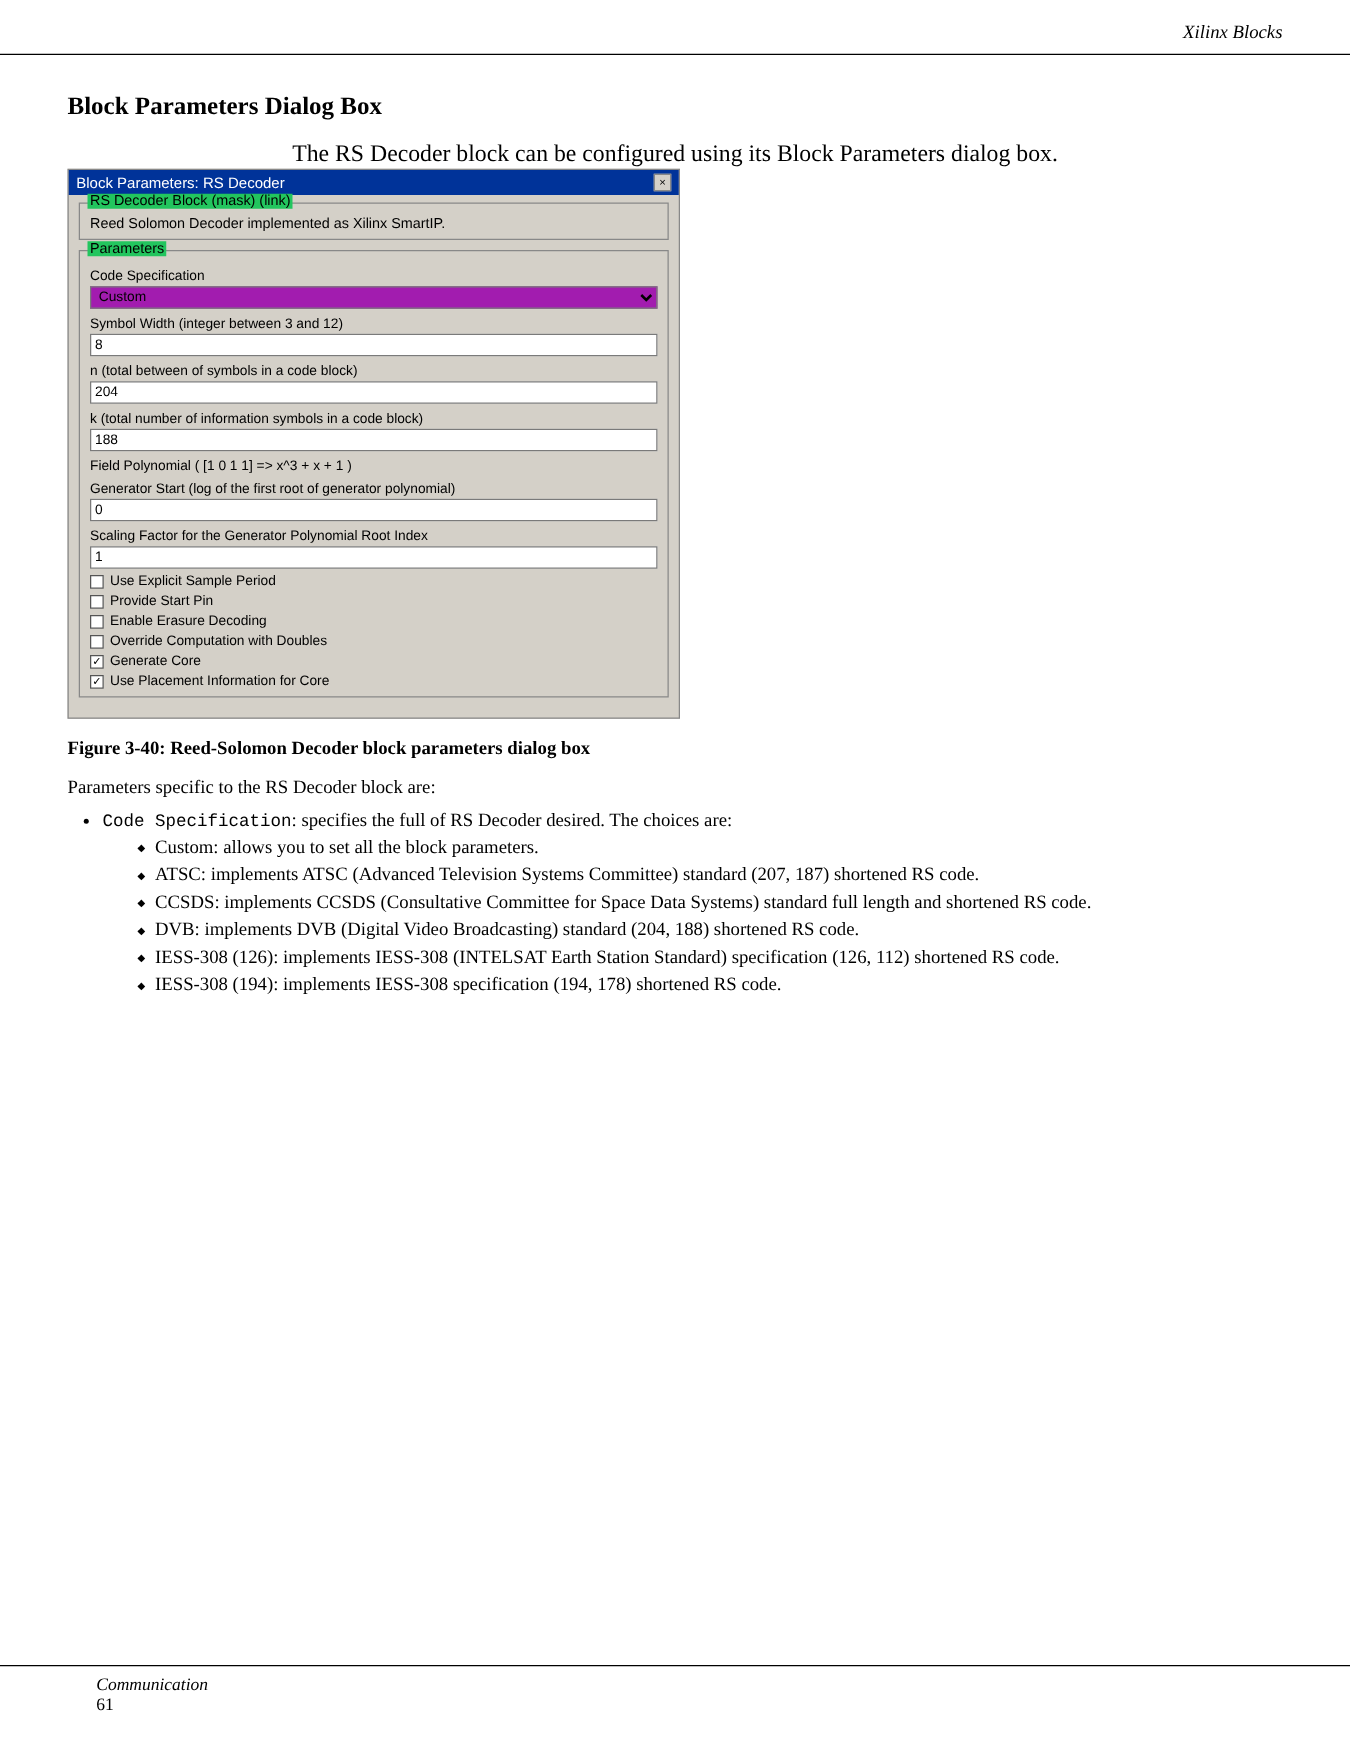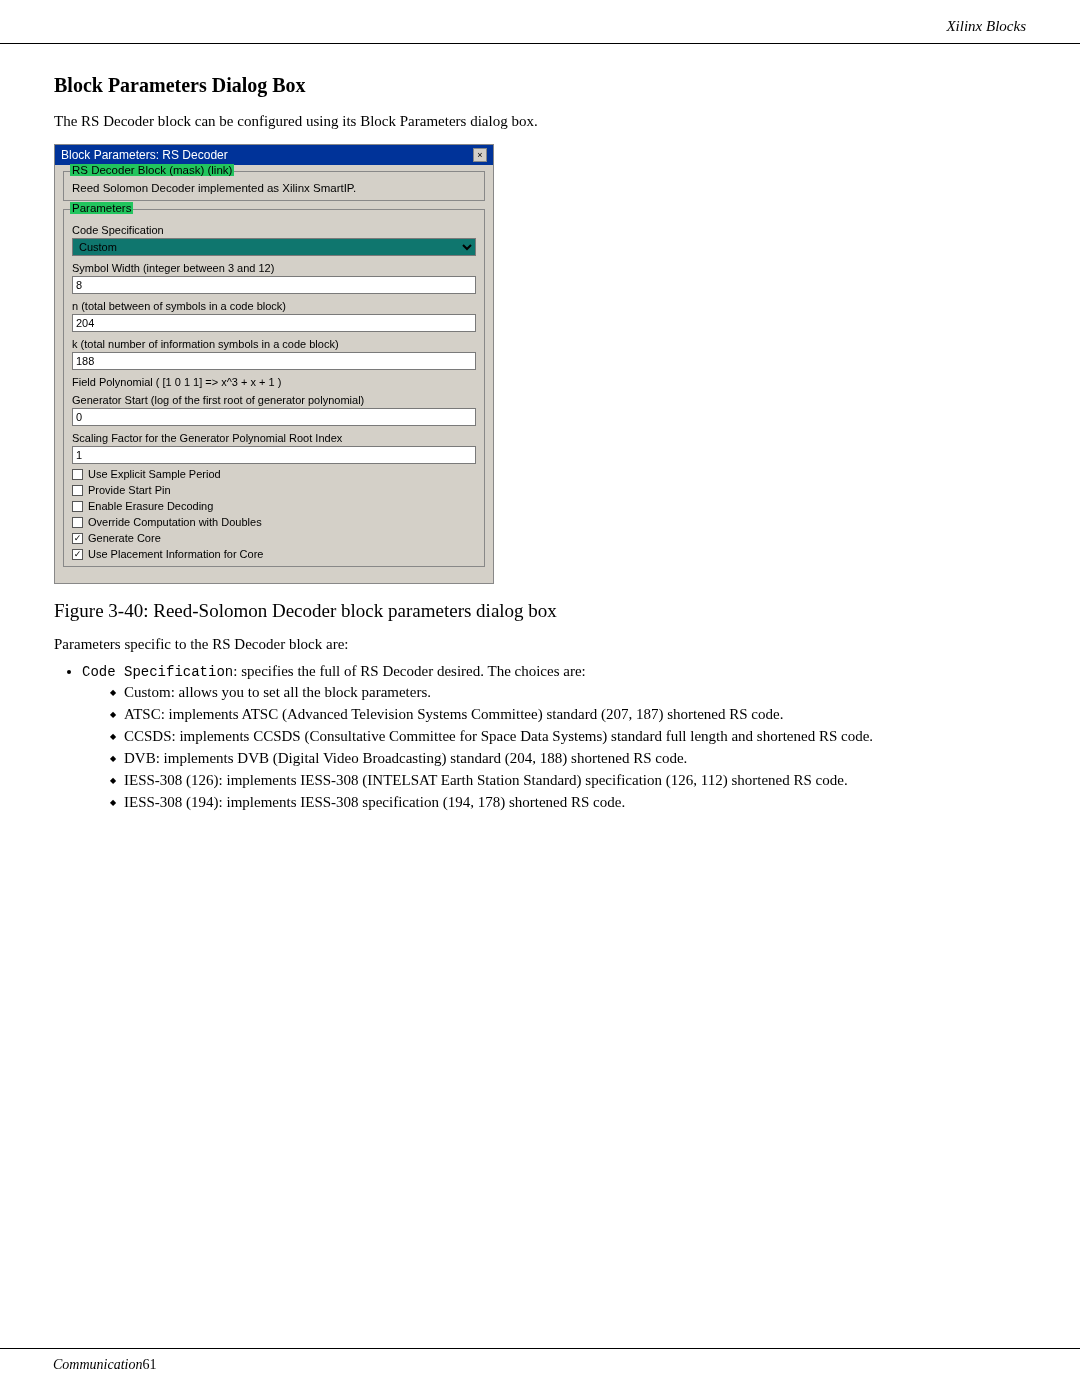--- a/index.html
+++ b/index.html
@@ -32,29 +32,29 @@
     }
 
     
     .section-heading {
       font-size: 20px;
       font-weight: bold;
       margin-bottom: 16px;
     }
 
     .intro-text {
-      font-size: 15px;
-      margin-bottom: 14px;
+      font-size: 19px;
+      text-align: center;
     }
 
     
     .dialog-box {
       border: 1.5px solid #888;
       background: #d4d0c8;
-      width: 440px;
+      width: 490px;
       margin-bottom: 16px;
     }
     .dialog-titlebar {
       background: #003399;
       color: #ffffff;
       font-size: 12px;
       font-family: Arial, sans-serif;
       padding: 3px 6px;
       display: flex;
       justify-content: space-between;
@@ -114,21 +114,21 @@
       border: 1px solid #7a7a7a;
       font-size: 11px;
       font-family: Arial, sans-serif;
       padding: 1px 3px;
       height: 18px;
     }
     .dialog-input-full {
       width: 100%;
     }
     .dialog-select {
-      background: #0f766e;
+      background: #a21caf;
       border: 1px solid #7a7a7a;
       font-size: 11px;
       font-family: Arial, sans-serif;
       padding: 1px 2px;
       height: 18px;
       flex: 1;
     }
     .dialog-checkbox-row {
       display: flex;
       align-items: center;
@@ -146,22 +146,22 @@
       align-items: center;
       justify-content: center;
       font-size: 9px;
     }
     .dialog-checkbox.checked {
       background: #fff;
     }
 
     
     .figure-caption {
-      font-size: 19px;
-      font-weight: normal;
+      font-size: 15px;
+      font-weight: bold;
       margin-bottom: 14px;
       margin-top: 6px;
     }
 
     
     .body-text {
       font-size: 15px;
       margin-bottom: 10px;
     }
 
@@ -200,23 +200,24 @@
       font-size: 14px;
     }
 
     
     .page-footer {
       position: absolute;
       bottom: 24px;
       left: 0;
       right: 0;
       display: flex;
-      padding: 0 53px;
+      padding: 0 77px;
       border-top: 1.5px solid #000;
       padding-top: 8px;
+      flex-direction: column;
     }
     .footer-left {
       font-style: italic;
       font-size: 14px;
     }
     .footer-right {
       font-size: 14px;
     }
 
     .params-group-inner {

